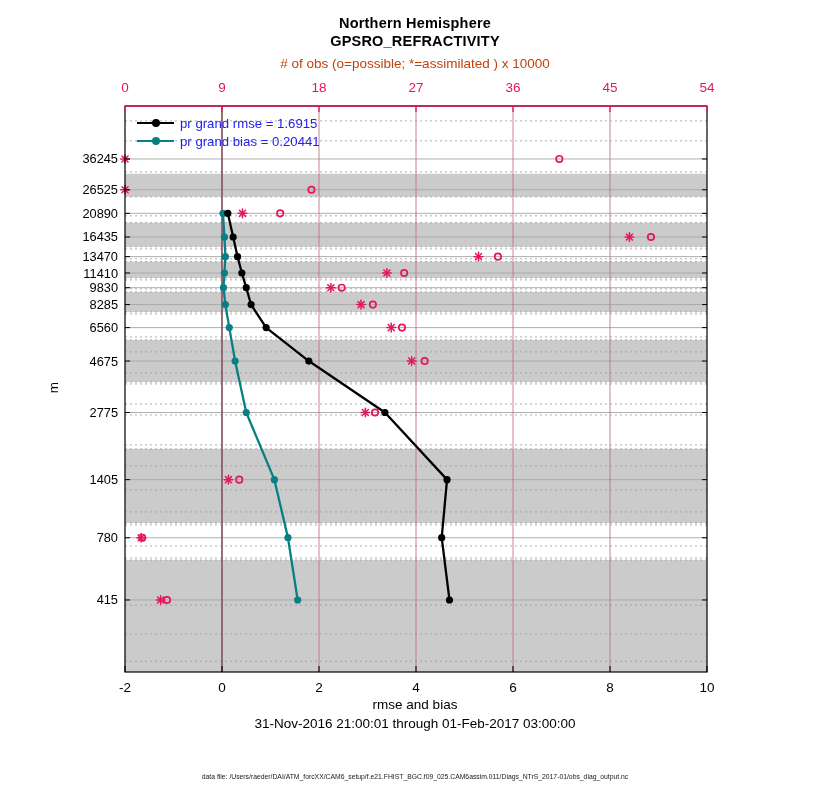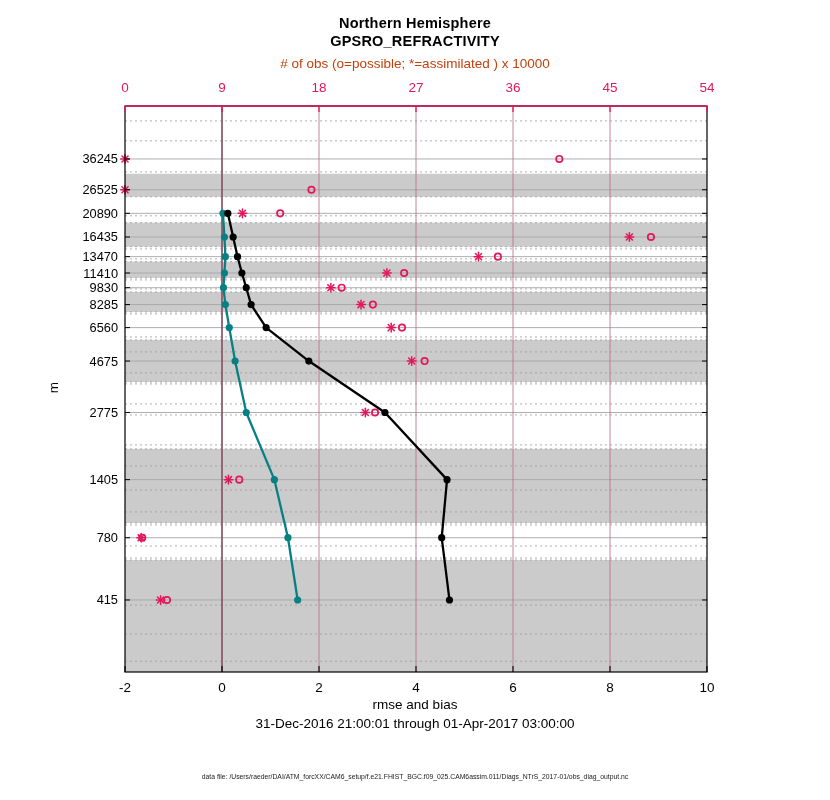--- a/index.html
+++ b/index.html
@@ -277,19 +277,33 @@
         <text x="118" y="484.1546560218063" text-anchor="end" font-size="12.8" fill="#000">1405</text>
         <line x1="125" x2="130" y1="537.7189887743162" y2="537.7189887743162" stroke="#000" stroke-width="1"></line>
         <line x1="702" x2="707" y1="537.7189887743162" y2="537.7189887743162" stroke="#000" stroke-width="1"></line>
         <text x="118" y="542.2189887743162" text-anchor="end" font-size="12.8" fill="#000">780</text>
         <line x1="125" x2="130" y1="599.9782435295134" y2="599.9782435295134" stroke="#000" stroke-width="1"></line>
         <line x1="702" x2="707" y1="599.9782435295134" y2="599.9782435295134" stroke="#000" stroke-width="1"></line>
         <text x="118" y="604.4782435295134" text-anchor="end" font-size="12.8" fill="#000">415</text>
       </g>
     </svg>
 
+  <div class="legend">
+    <div class="legend-row">
+      <span class="swatch" style="background: rgb(0, 0, 0);">
+          <span class="dot" style="background: rgb(0, 0, 0);"></span>
+        </span>
+      <span class="legend-label" style="color: rgb(34, 34, 238);">pr grand rmse = 1.6915</span>
+    </div>
+    <div class="legend-row">
+      <span class="swatch" style="background: rgb(8, 128, 131);">
+          <span class="dot" style="background: rgb(8, 128, 131);"></span>
+        </span>
+      <span class="legend-label" style="color: rgb(34, 34, 238);">pr grand bias = 0.20441</span>
+    </div>
+  </div>
 
   <div class="ylabel">m</div>
   <div class="xlabel">rmse and bias</div>
-  <div class="daterange">31-Dec-2016 21:00:01 through 01-Apr-2017 03:00:00</div>
+  <div class="daterange">31-Nov-2016 21:00:01 through 01-Feb-2017 03:00:00</div>
   <div class="datafile">data file: /Users/raeder/DAI/ATM_forcXX/CAM6_setup/f.e21.FHIST_BGC.f09_025.CAM6assim.011/Diags_NTrS_2017-01/obs_diag_output.nc</div>
 
 </div>
 
 </body></html>

